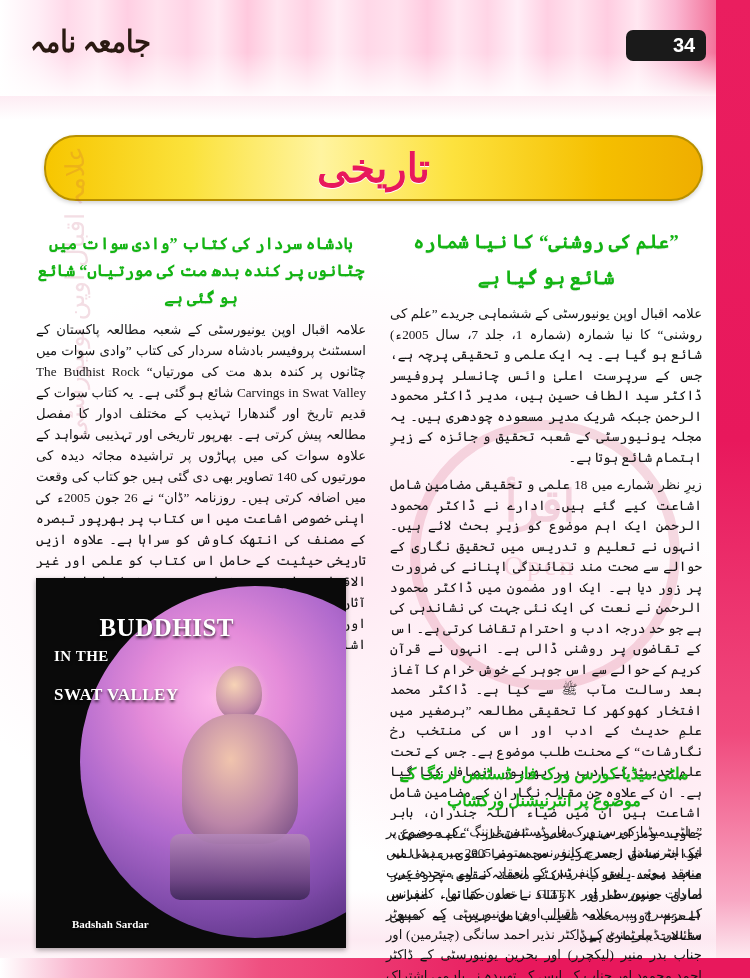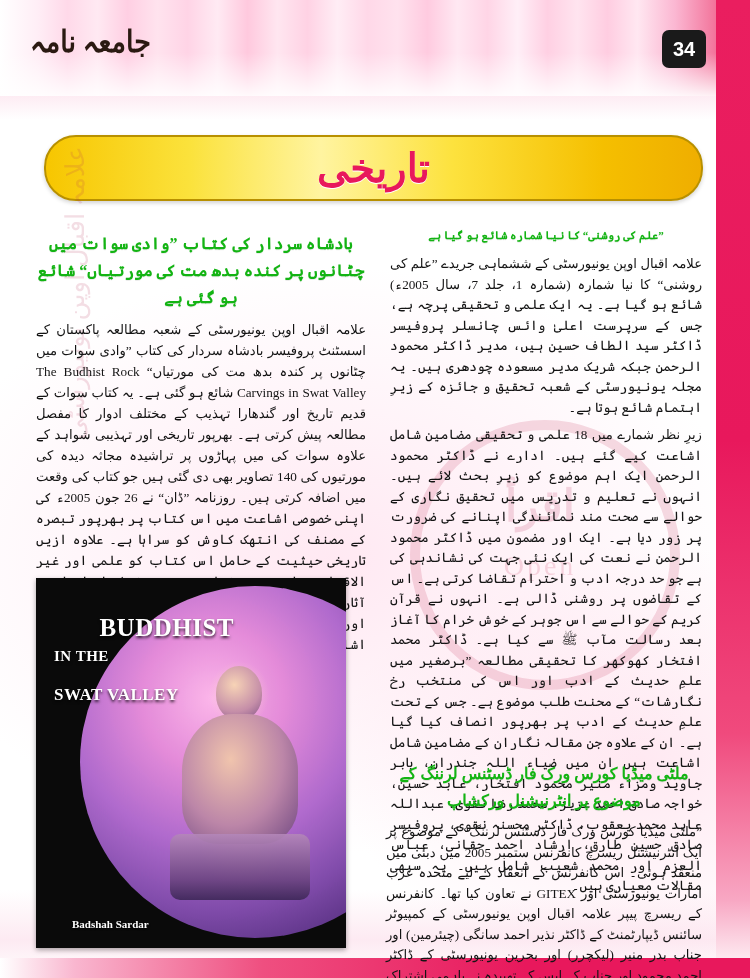--- a/index.html
+++ b/index.html
@@ -71,25 +71,26 @@
     font-family:"Liberation Serif", serif;
     font-size:27px;color:#2b1a12;
     direction:rtl;font-weight:bold;
     letter-spacing:-1px;
     transform:scaleY(1.12);
   }
 
   
   .page-num{
     position:absolute;right:44px;top:30px;
-    width:44px;height:38px;
+    width:44px;height:31px;
     background:#1a1a1a;border-radius:7px;
     color:#ffffff;font-weight:bold;font-size:20px;
     display:flex;align-items:center;justify-content:center;
     font-family:"Liberation Sans", sans-serif;
+    padding-left:36px;
   }
 
   
   .banner{
     position:absolute;left:44px;top:135px;width:655px;height:62px;
     border-radius:32px;
     background:linear-gradient(to right,#f7c600 0%,#fbe23c 22%,#fff4a0 42%,#fde23e 62%,#f5bf00 85%,#efae00 100%);
     border:2px solid #b89000;
     box-shadow:0 2px 4px rgba(0,0,0,.18);
     display:flex;align-items:center;justify-content:center;
@@ -133,22 +134,22 @@
     font-family:"Liberation Serif", serif;
     color:#1a1a1a;
   }
   .col-right{ left:390px; top:224px; width:312px;}
   .col-left{  left:36px;  top:224px; width:330px;margin-top:6px;}
 
   .head{
     font-family:"Liberation Serif", serif;
     color:#13b413;
     font-weight:bold;
-    font-size:11px;
-    line-height:22px;
+    font-size:19px;
+    line-height:36px;
     direction:rtl;text-align:center;
     margin-bottom:8px;
     text-shadow:0 1px 0 rgba(0,0,0,.08);
   }
   .head.lt{ font-size:16px;line-height:27px;}
   p.body{
     margin:0 0 7px 0;
     font-size:13.2px;
     line-height:20.5px;
     direction:rtl;text-align:justify;

